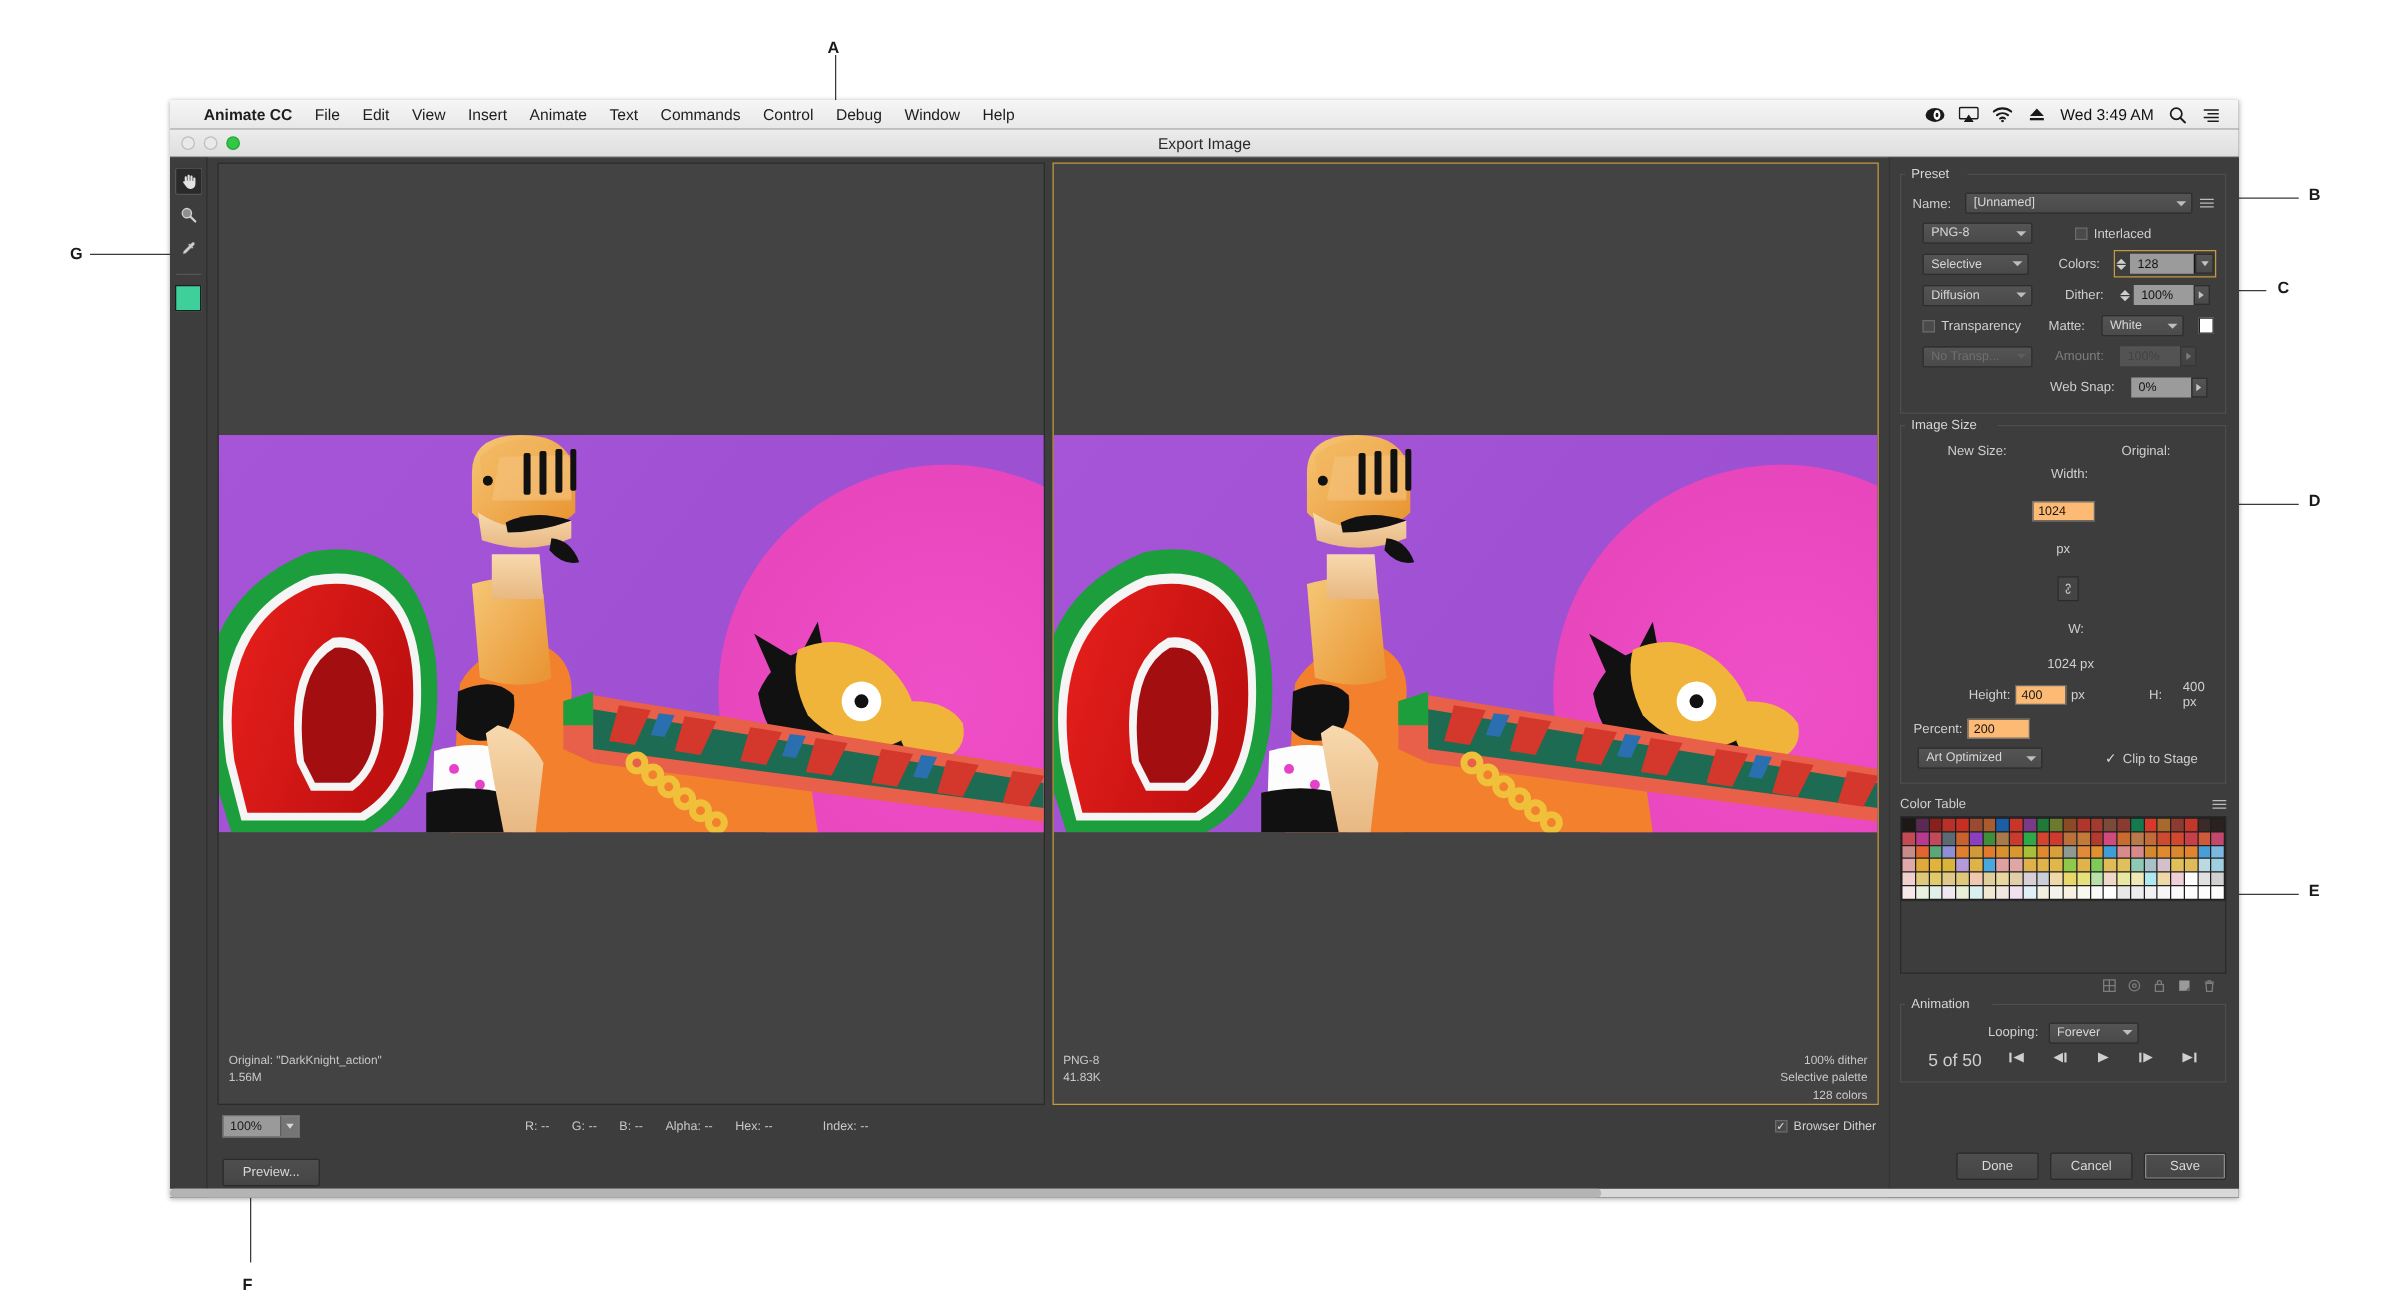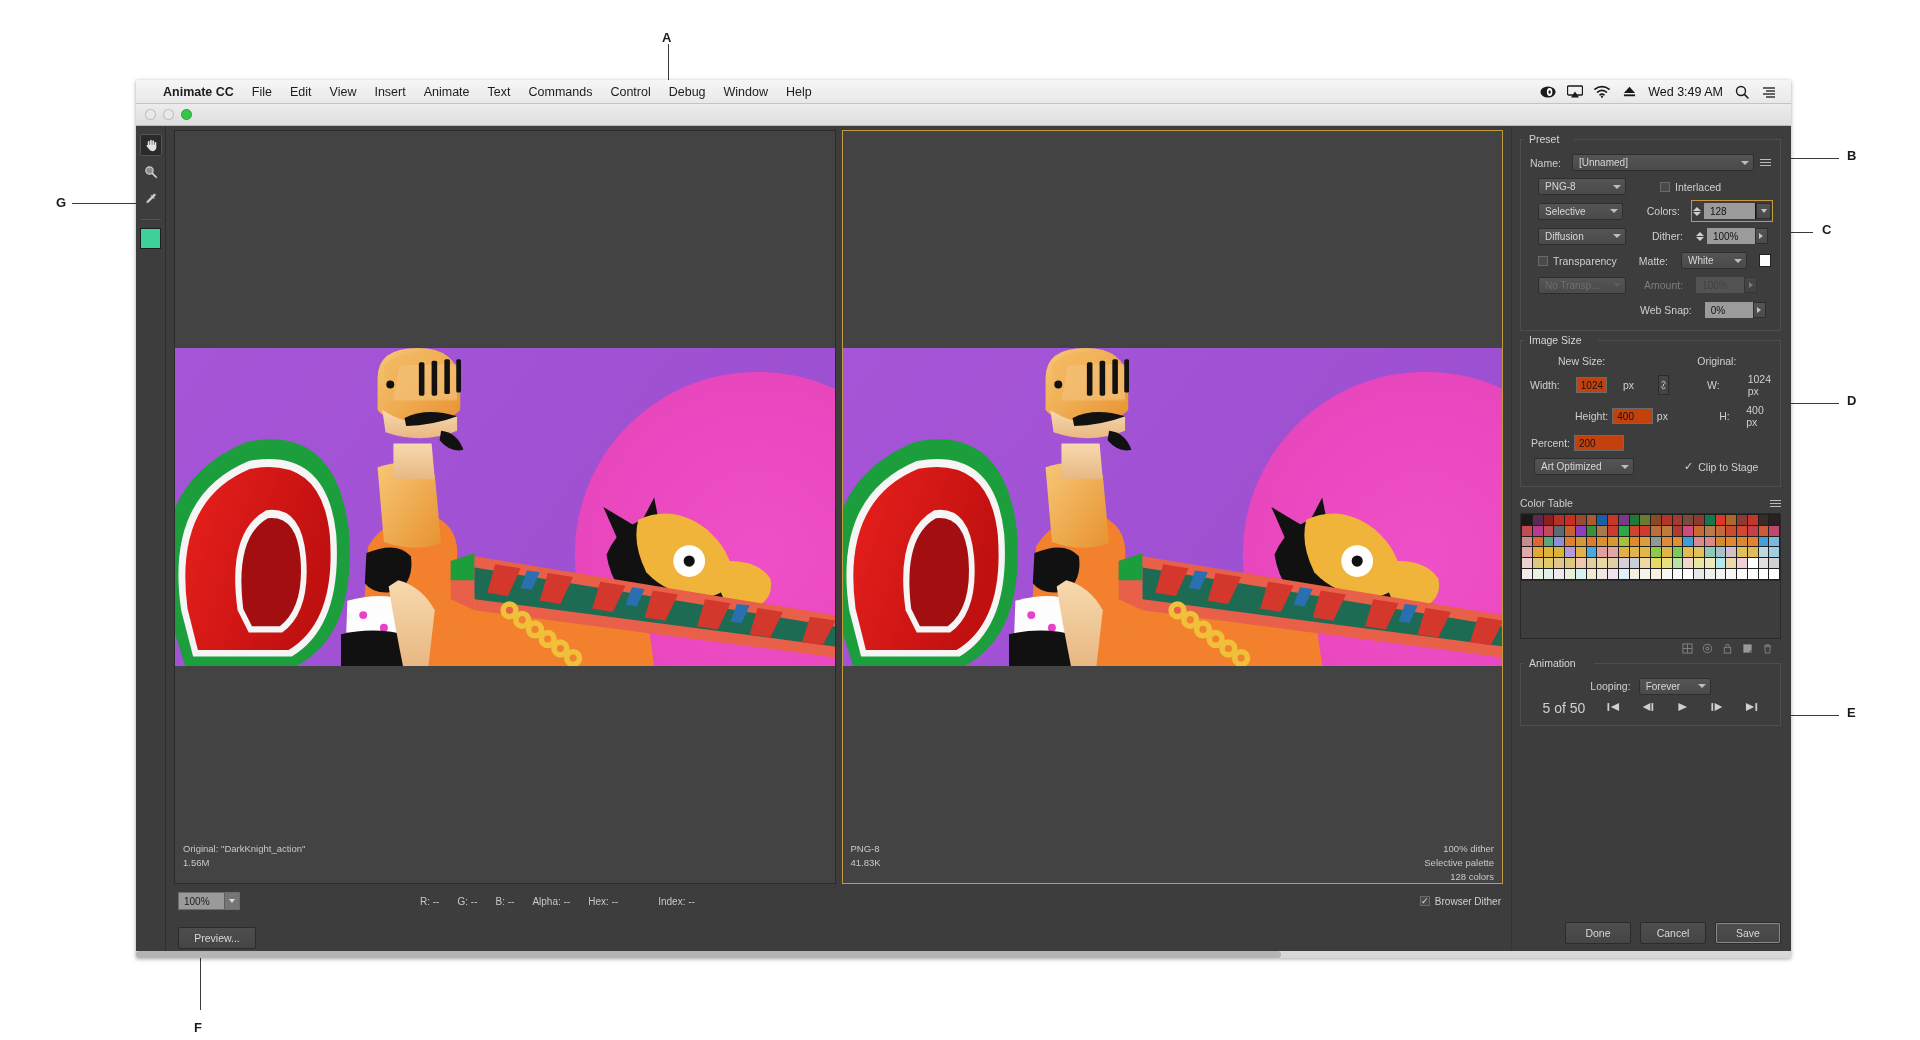--- a/index.html
+++ b/index.html
@@ -155,21 +155,21 @@
     color:#d7d7d7; font-size:10px; position:relative; border-radius:2px;
   }
   .dd .dd-arw {
     position:absolute; right:4px; width:0;height:0;
     border-left:4px solid transparent; border-right:4px solid transparent; border-top:4px solid #bdbdbd;
   }
   .dd.dim { color:#6f6f6f; }
   .dd.dim .dd-arw { border-top-color:#5c5c5c; }
 
   .numfield {
-    background:#c2410c; border:1px solid #6a6a6a; height:16px; color:#141414;
+    background:#fdba74; border:1px solid #6a6a6a; height:16px; color:#141414;
     font-size:10px; display:flex; align-items:center; padding-left:4px;
   }
   .spin { width:9px; display:flex; flex-direction:column; justify-content:center; gap:1px; margin-right:2px; }
   .spin i { width:0;height:0; border-left:4px solid transparent; border-right:4px solid transparent; }
   .spin i.up { border-bottom:4px solid #cfcfcf; }
   .spin i.dn { border-top:4px solid #cfcfcf; }
 
   .combo { display:flex; align-items:center; height:18px; }
   .combo.hl { outline:1px solid #c49a3e; outline-offset:1px; }
   .combo .val { background:#9b9b9b; color:#141414; font-size:10px; height:16px; display:flex; align-items:center; padding:0 6px; min-width:40px; }
@@ -287,20 +287,21 @@
         </span>
       </div>
     </div>
 
     <div class="titlebar">
       <div class="traffic">
         <span class="tl r"></span>
         <span class="tl y"></span>
         <span class="tl g"></span>
       </div>
+      <div class="title-text">Export Image</div>
     </div>
 
     <div id="dialog">
 
       <div class="toolbar">
         <div class="tool active">
           <svg viewBox="0 0 16 16" width="14" height="14" fill="#e2e2e2">
             <path d="M4.3 8.2V4.5c0-.6.5-1 1-1s1 .4 1 1v3.1h.6V3.1c0-.6.4-1 1-1s1 .4 1 1v4.5h.6V3.7c0-.6.4-1 1-1s1 .4 1 1v4.1h.6V5.5c0-.6.4-1 1-1s1 .4 1 1v5.1c0 2.6-1.8 4.4-4.3 4.4-2.2 0-3.3-.9-4.2-2.3L3 9.3c-.3-.5-.1-1.1.4-1.3.4-.2.7-.1.9.2z"></path>
           </svg>
         </div>
@@ -674,21 +675,21 @@
         <div class="grp">
           <div class="grp-rule-l"></div>
           <div class="grp-rule-r" style="width:calc(100% - 76px);"></div>
           <div class="grp-title">Image Size</div>
 
           <div class="row" style="margin-bottom:6px;">
             <span class="lbl" style="margin-left:28px;">New Size:</span>
             <span class="lbl" style="margin-left:92px;">Original:</span>
           </div>
 
-          <div class="row" style="gap:16px;">
+          <div class="row" style="gap:16px;flex-direction:column;">
             <span class="lbl" style="width:40px;text-align:right;">Width:</span>
             <span class="numfield" style="width:50px;">1024</span>
             <span class="lbl">px</span>
             <span class="linkbtn" style="margin-left:8px;">
               <svg viewBox="0 0 12 16" width="9" height="12" fill="none" stroke="#c7c7c7" stroke-width="1.3">
                 <path d="M4 5a2 2 0 1 1 4 0v2"></path>
                   <path d="M4 9v2a2 2 0 1 0 4 0"></path>
                   <line x1="6" y1="6.5" x2="6" y2="9.5"></line>
               </svg>
             </span>

